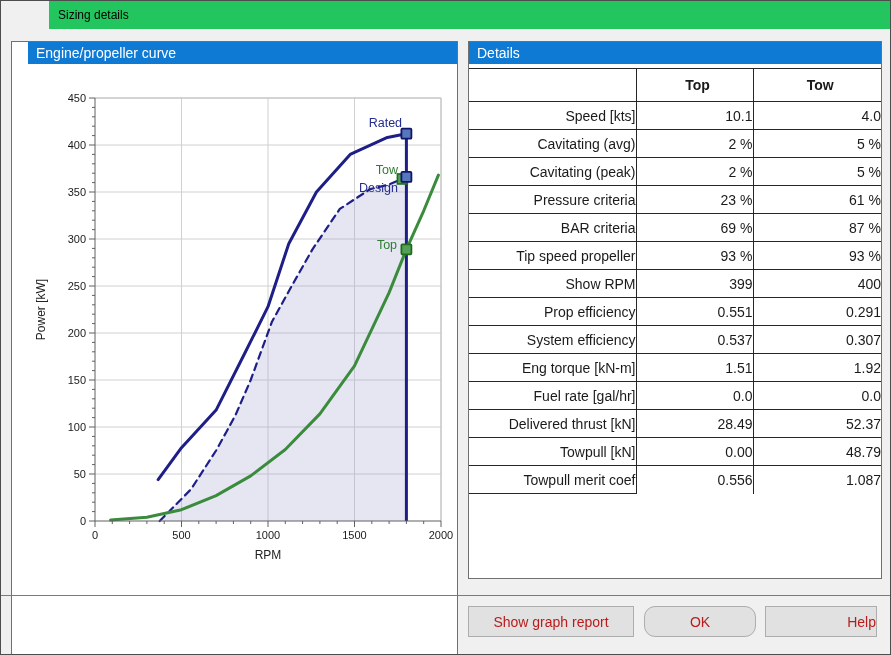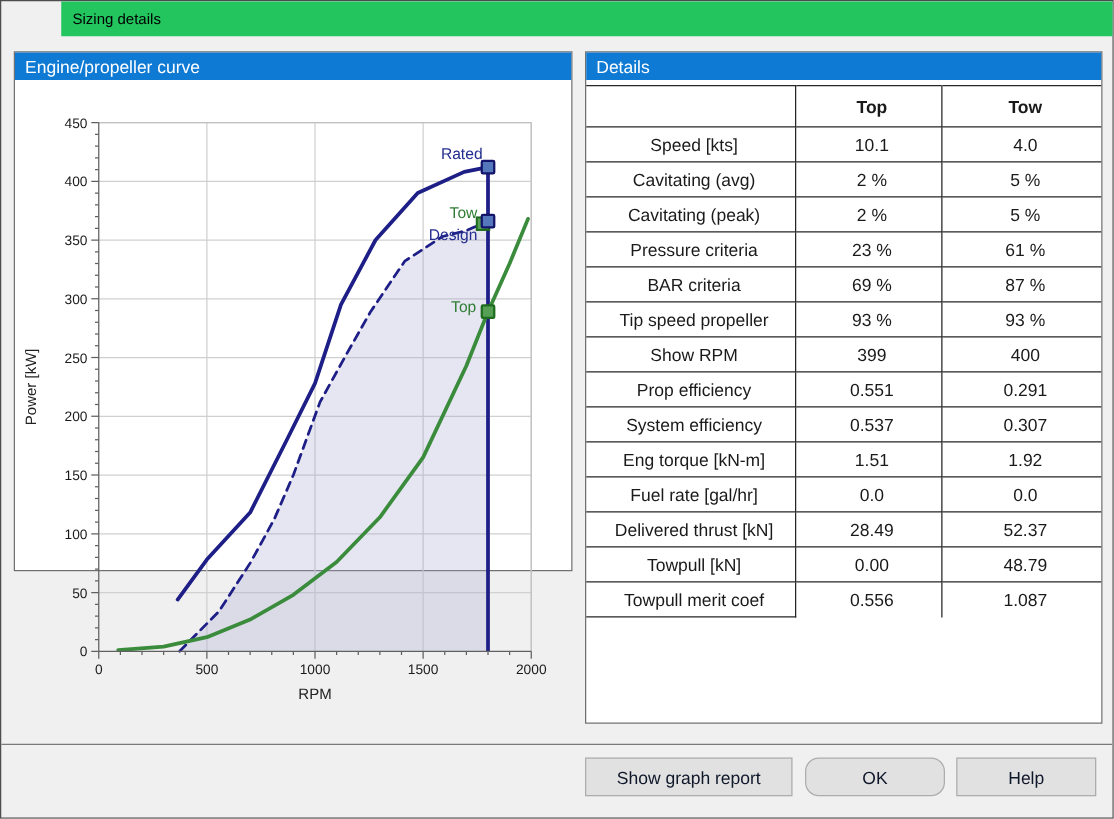--- a/index.html
+++ b/index.html
@@ -9,55 +9,55 @@
     background:#f0f0f0; border:1px solid #4d4d4d; overflow:hidden;
   }
   .titlebar {
     position:absolute; left:0; top:0; width:100%; height:28px;
     background:#22c55e; color:#000;
     font-size:12px; line-height:28px; padding-left:9px;margin-left:48px;
   }
   .panel {
     position:absolute; background:#ffffff; border:1px solid #707070;
   }
-  .panel-left  { left:10px;  top:40px; width:447px; height:416px; }
+  .panel-left  { left:10px;  top:40px; width:447px; height:614px;padding-left:16px; }
   .panel-right { left:467px; top:40px; width:414px; height:538px; }
   .panel-header {
     height:22px; background:#0e7ad4; color:#ffffff;
     font-size:14px; line-height:22px; padding-left:8px;
   }
   svg text { font-family:"Liberation Sans", sans-serif; }
 
   table.details {
     width:100%; border-collapse:collapse; margin-top:4px;
     font-size:14px; color:#1a1a1a; table-layout:fixed;
     border-top:1px solid #262626;
   }
   table.details th, table.details td {
     border-bottom:1px solid #262626; border-right:1px solid #262626;
-    padding:0 0 0 6px; text-align:center; vertical-align:middle;
+    padding:0 0 0 6px; text-align:right; vertical-align:middle;
     overflow:hidden; white-space:nowrap;
   }
   table.details th:last-child, table.details td:last-child { border-right:none; }
   table.details thead th { height:33px; font-weight:bold; text-align:center; }
   table.details tbody td { height:28px; font-weight:normal; }
   table.details tbody tr:last-child td { border-bottom:none; }
   table.details tbody tr:last-child td:first-child { border-bottom:1px solid #262626; }
   col.c-label { width:167px; } col.c-top { width:117px; } col.c-tow { width:128px; }
 
   .divider { position:absolute; left:0; top:594px; width:100%; border-top:1px solid #7a7a7a; }
   .btn {
     position:absolute; top:605px; height:31px;
     background:#e1e1e1; border:1px solid #adadad;
-    font-family:"Liberation Sans", sans-serif; font-size:14px; color:#0f172a;
+    font-family:"Liberation Sans", sans-serif; font-size:14px; color:#b91c1c;
     text-align:center; cursor:default;
   }
   .btn-report { left:467px; width:166px; }
   .btn-ok     { left:643px; width:112px;border-radius:11px; }
-  .btn-help   { left:764px; width:112px; }
+  .btn-help   { left:764px; width:112px;text-align:right; }
 </style>
 </head>
 <body>
 
 <div class="window">
   <div class="titlebar">Sizing details</div>
 
   <div class="panel panel-left">
     <div class="panel-header">Engine/propeller curve</div>
     <svg id="chart-svg" width="445" height="514" viewBox="0 0 445 514">

